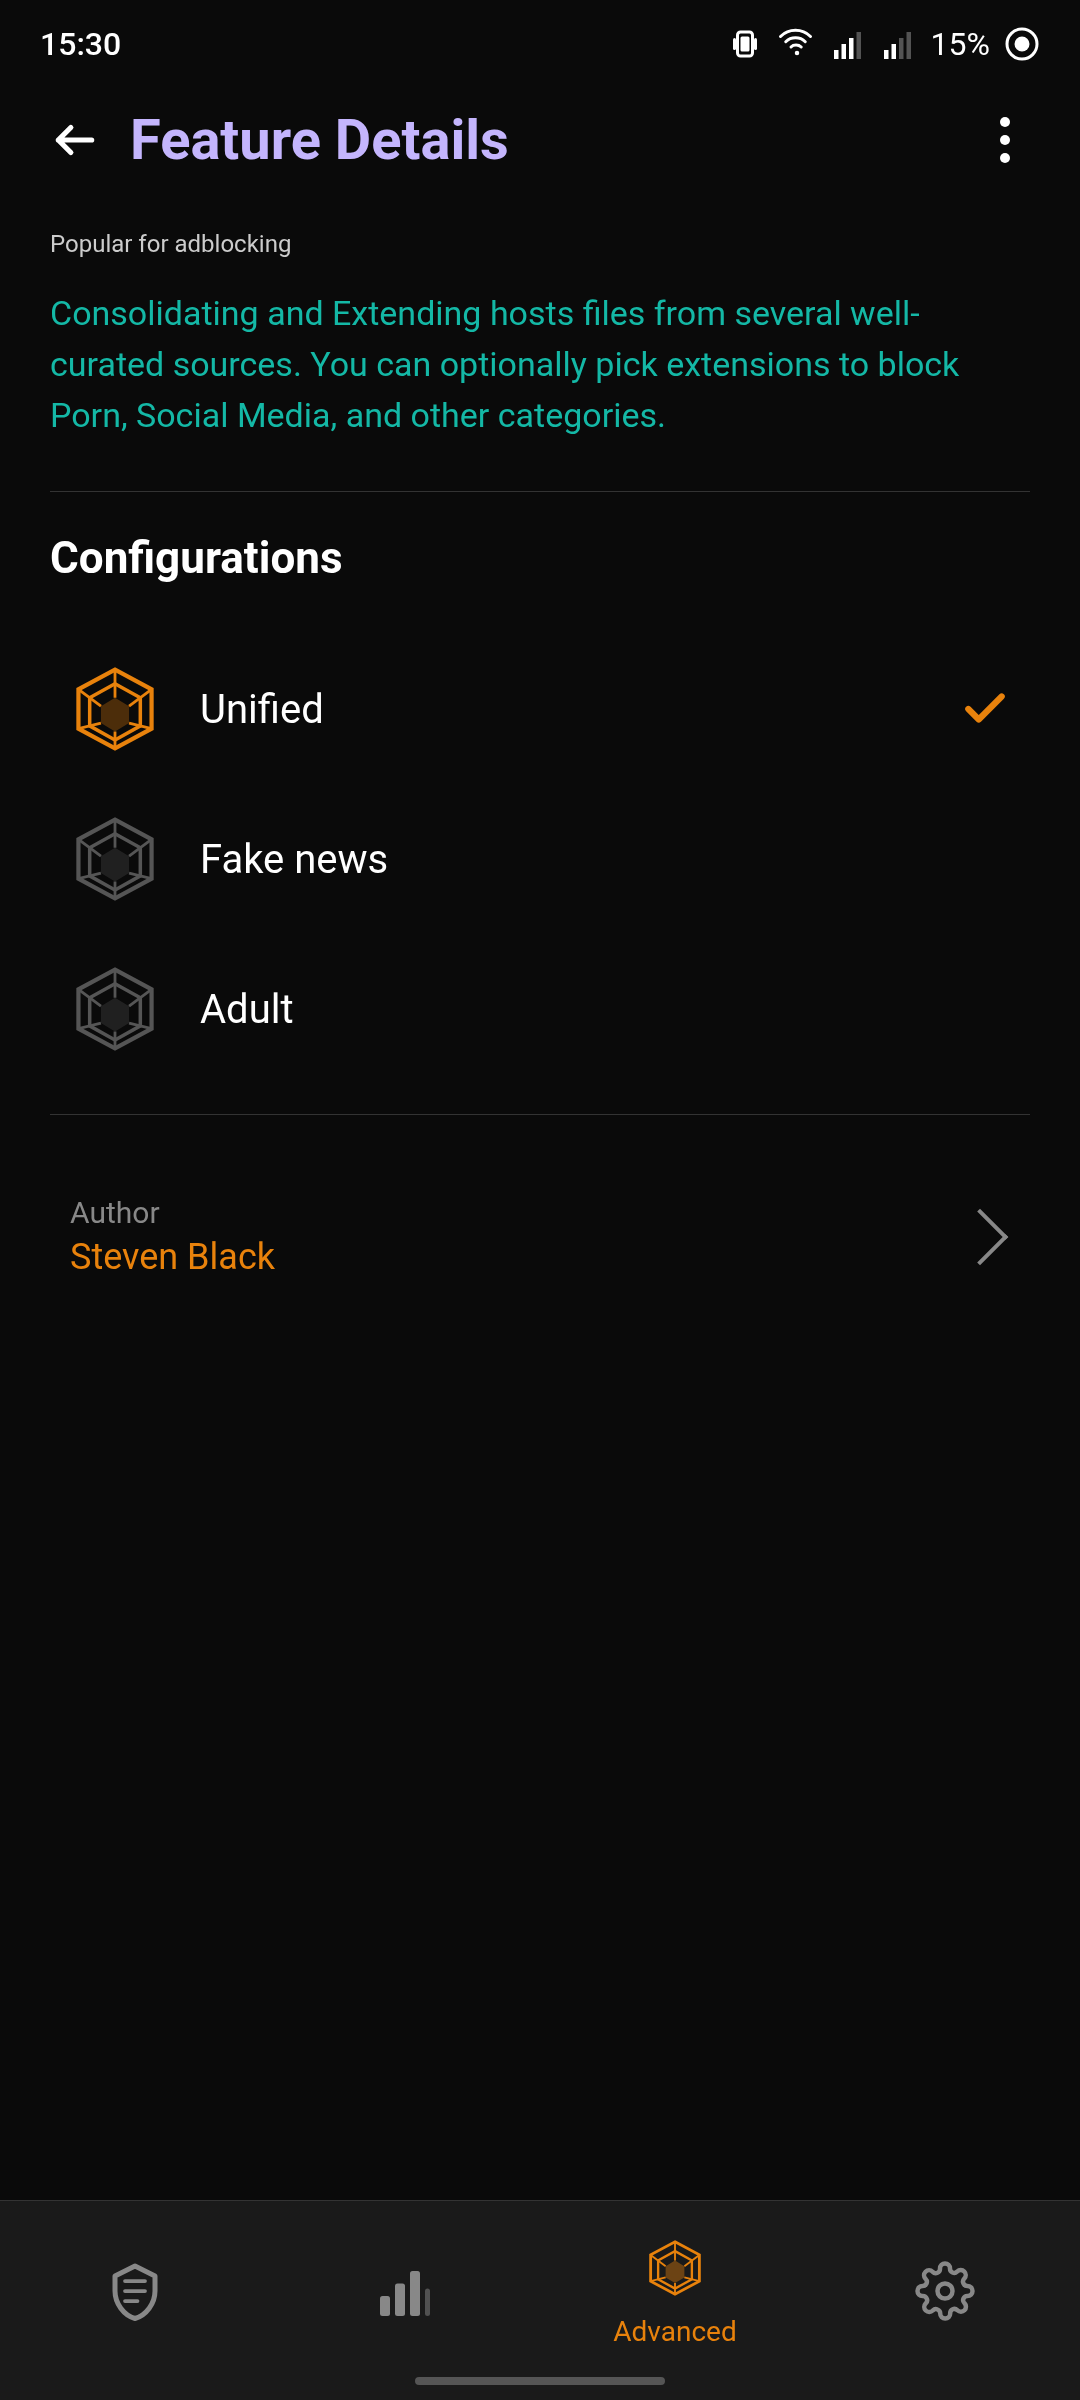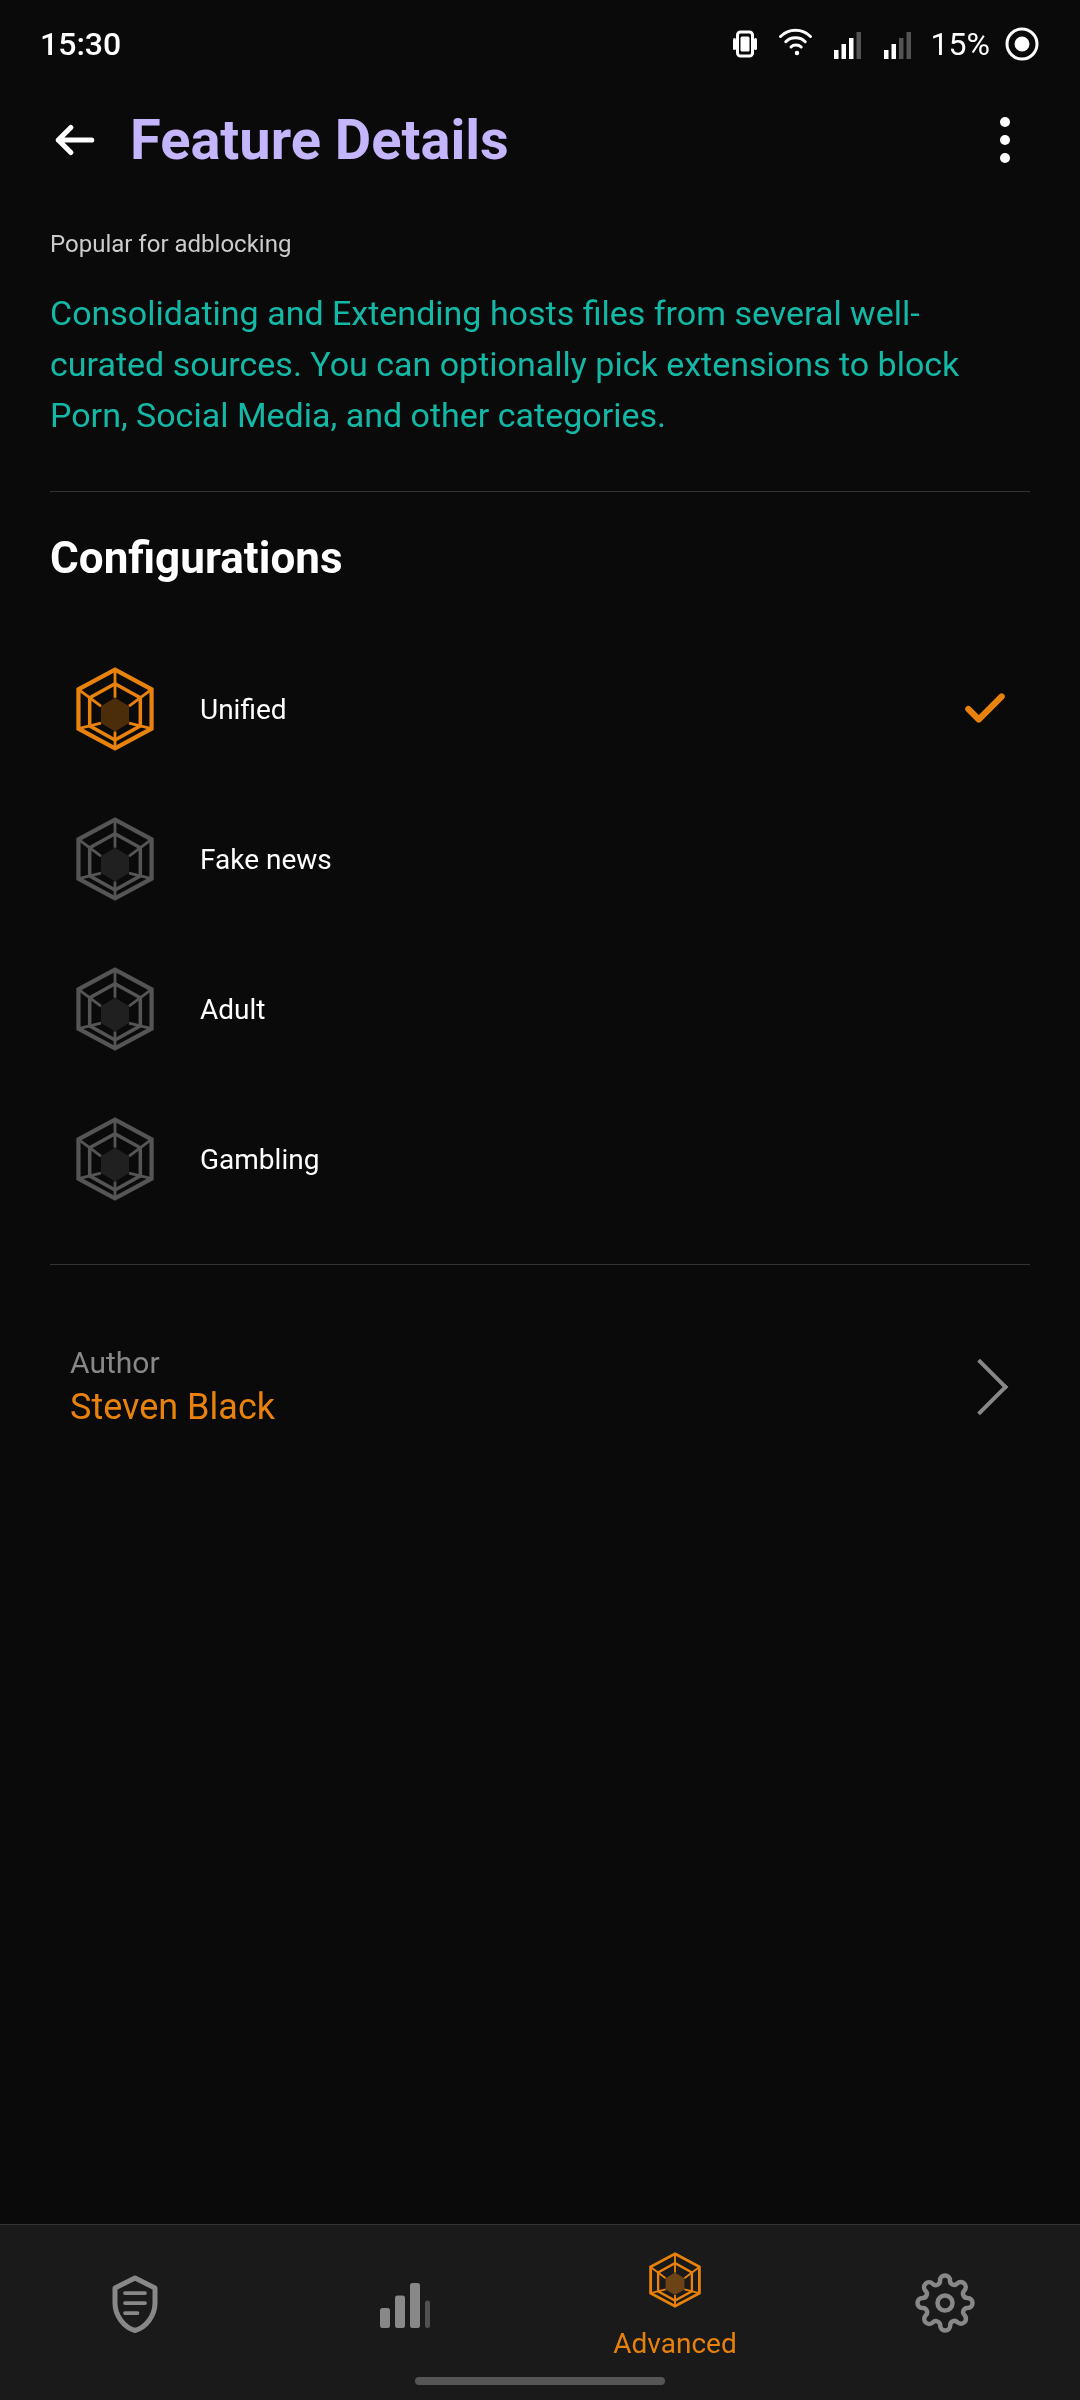--- a/index.html
+++ b/index.html
@@ -137,21 +137,21 @@
       margin-right: 40px;
       flex-shrink: 0;
     }
 
     .config-icon svg {
       width: 90px;
       height: 90px;
     }
 
     .config-label {
-      font-size: 28px;
+      font-size: 40px;
       color: #ffffff;
       flex: 1;
     }
 
     .check-icon {
       width: 50px;
       height: 50px;
       display: flex;
       align-items: center;
       justify-content: center;
@@ -195,21 +195,21 @@
       transform: rotate(45deg);
       margin-right: 10px;
     }
 
     
     .bottom-nav {
       position: absolute;
       bottom: 0;
       left: 0;
       right: 0;
-      height: 176px;
+      height: 200px;
       background: #1a1a1a;
       display: flex;
       align-items: center;
       justify-content: space-around;
       padding-bottom: 40px;
       border-top: 1px solid #333;
     }
 
     .nav-item {
       display: flex;
@@ -372,36 +372,20 @@
           <line x1="58" y1="46" x2="42" y2="42" stroke="#555555" stroke-width="2"></line>
           <line x1="32" y1="60" x2="32" y2="48" stroke="#555555" stroke-width="2"></line>
           <line x1="6" y1="46" x2="22" y2="42" stroke="#555555" stroke-width="2"></line>
           <line x1="6" y1="18" x2="22" y2="30" stroke="#555555" stroke-width="2"></line>
         </svg>
       </div>
       <span class="config-label">Adult</span>
     </div>
 
 
-    <div class="config-item">
-      <div class="config-icon">
-        <svg viewBox="0 0 64 64" xmlns="http://www.w3.org/2000/svg">
-          <polygon points="32,4 58,18 58,46 32,60 6,46 6,18" fill="none" stroke="#555555" stroke-width="3"></polygon>
-          <polygon points="32,14 50,24 50,44 32,54 14,44 14,24" fill="none" stroke="#555555" stroke-width="2.5"></polygon>
-          <polygon points="32,24 42,30 42,42 32,48 22,42 22,30" fill="#555555" opacity="0.3"></polygon>
-          <line x1="32" y1="4" x2="32" y2="24" stroke="#555555" stroke-width="2"></line>
-          <line x1="58" y1="18" x2="42" y2="30" stroke="#555555" stroke-width="2"></line>
-          <line x1="58" y1="46" x2="42" y2="42" stroke="#555555" stroke-width="2"></line>
-          <line x1="32" y1="60" x2="32" y2="48" stroke="#555555" stroke-width="2"></line>
-          <line x1="6" y1="46" x2="22" y2="42" stroke="#555555" stroke-width="2"></line>
-          <line x1="6" y1="18" x2="22" y2="30" stroke="#555555" stroke-width="2"></line>
-        </svg>
-      </div>
-      <span class="config-label">Gambling</span>
-    </div>
 
   </div>
 
   <div class="divider" style="margin-top: 30px;"></div>
 
   <div class="author-section">
     <div class="author-info">
       <span class="author-label">Author</span>
       <span class="author-name">Steven Black</span>
     </div>

